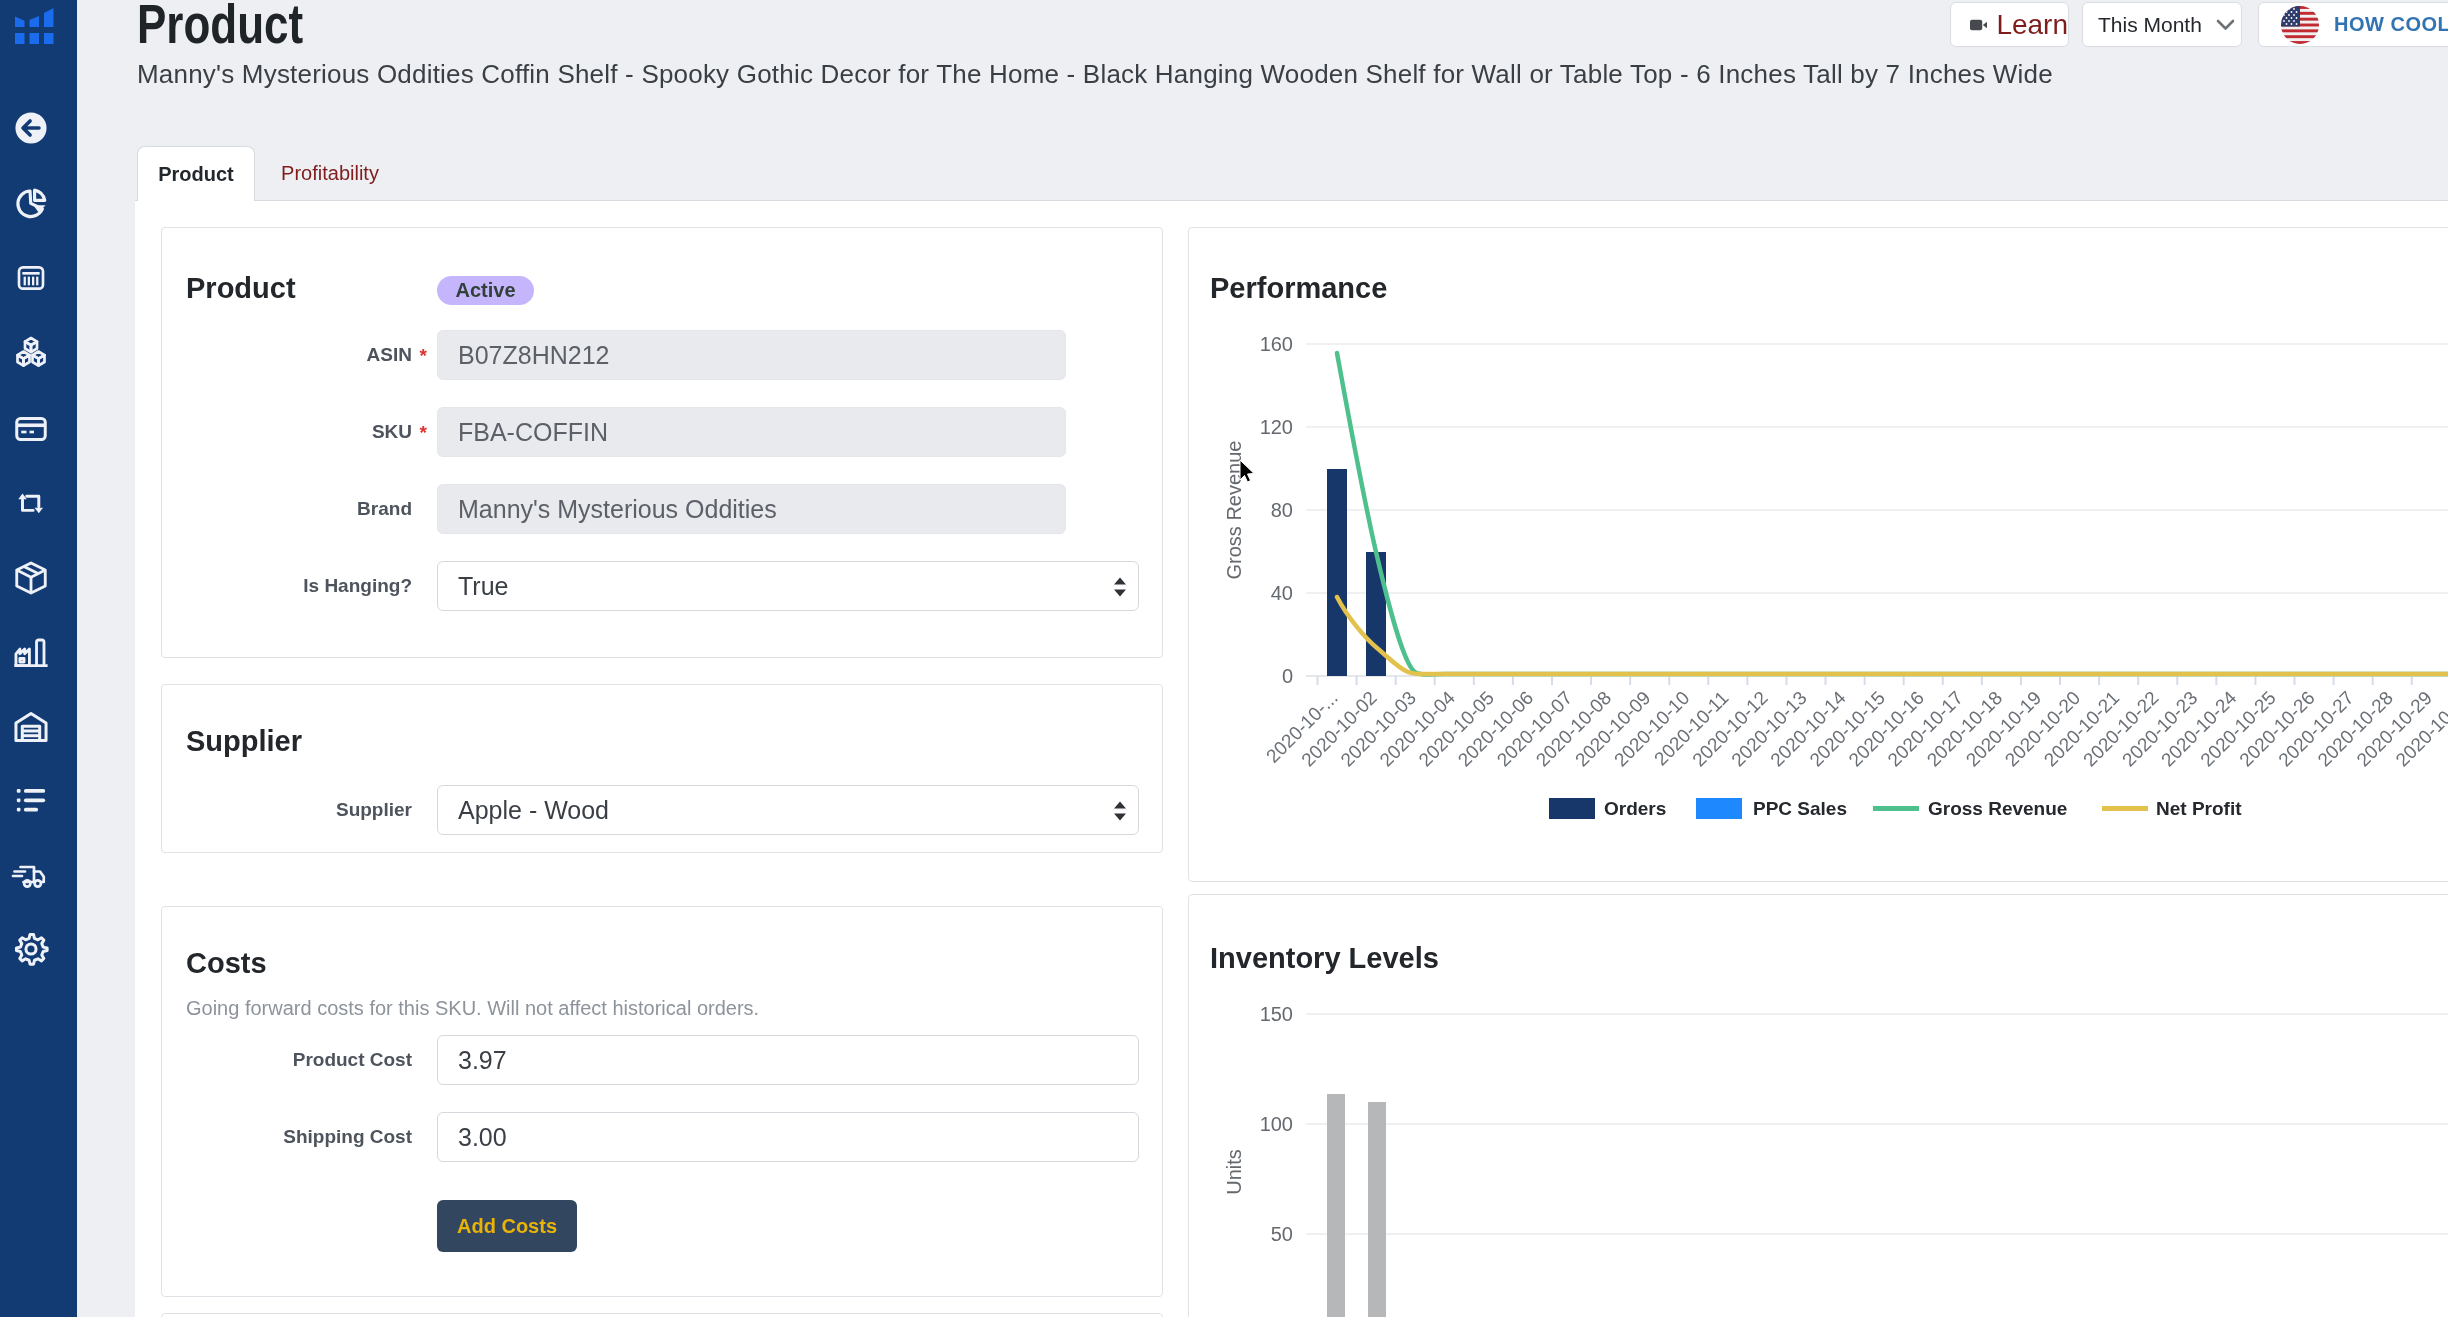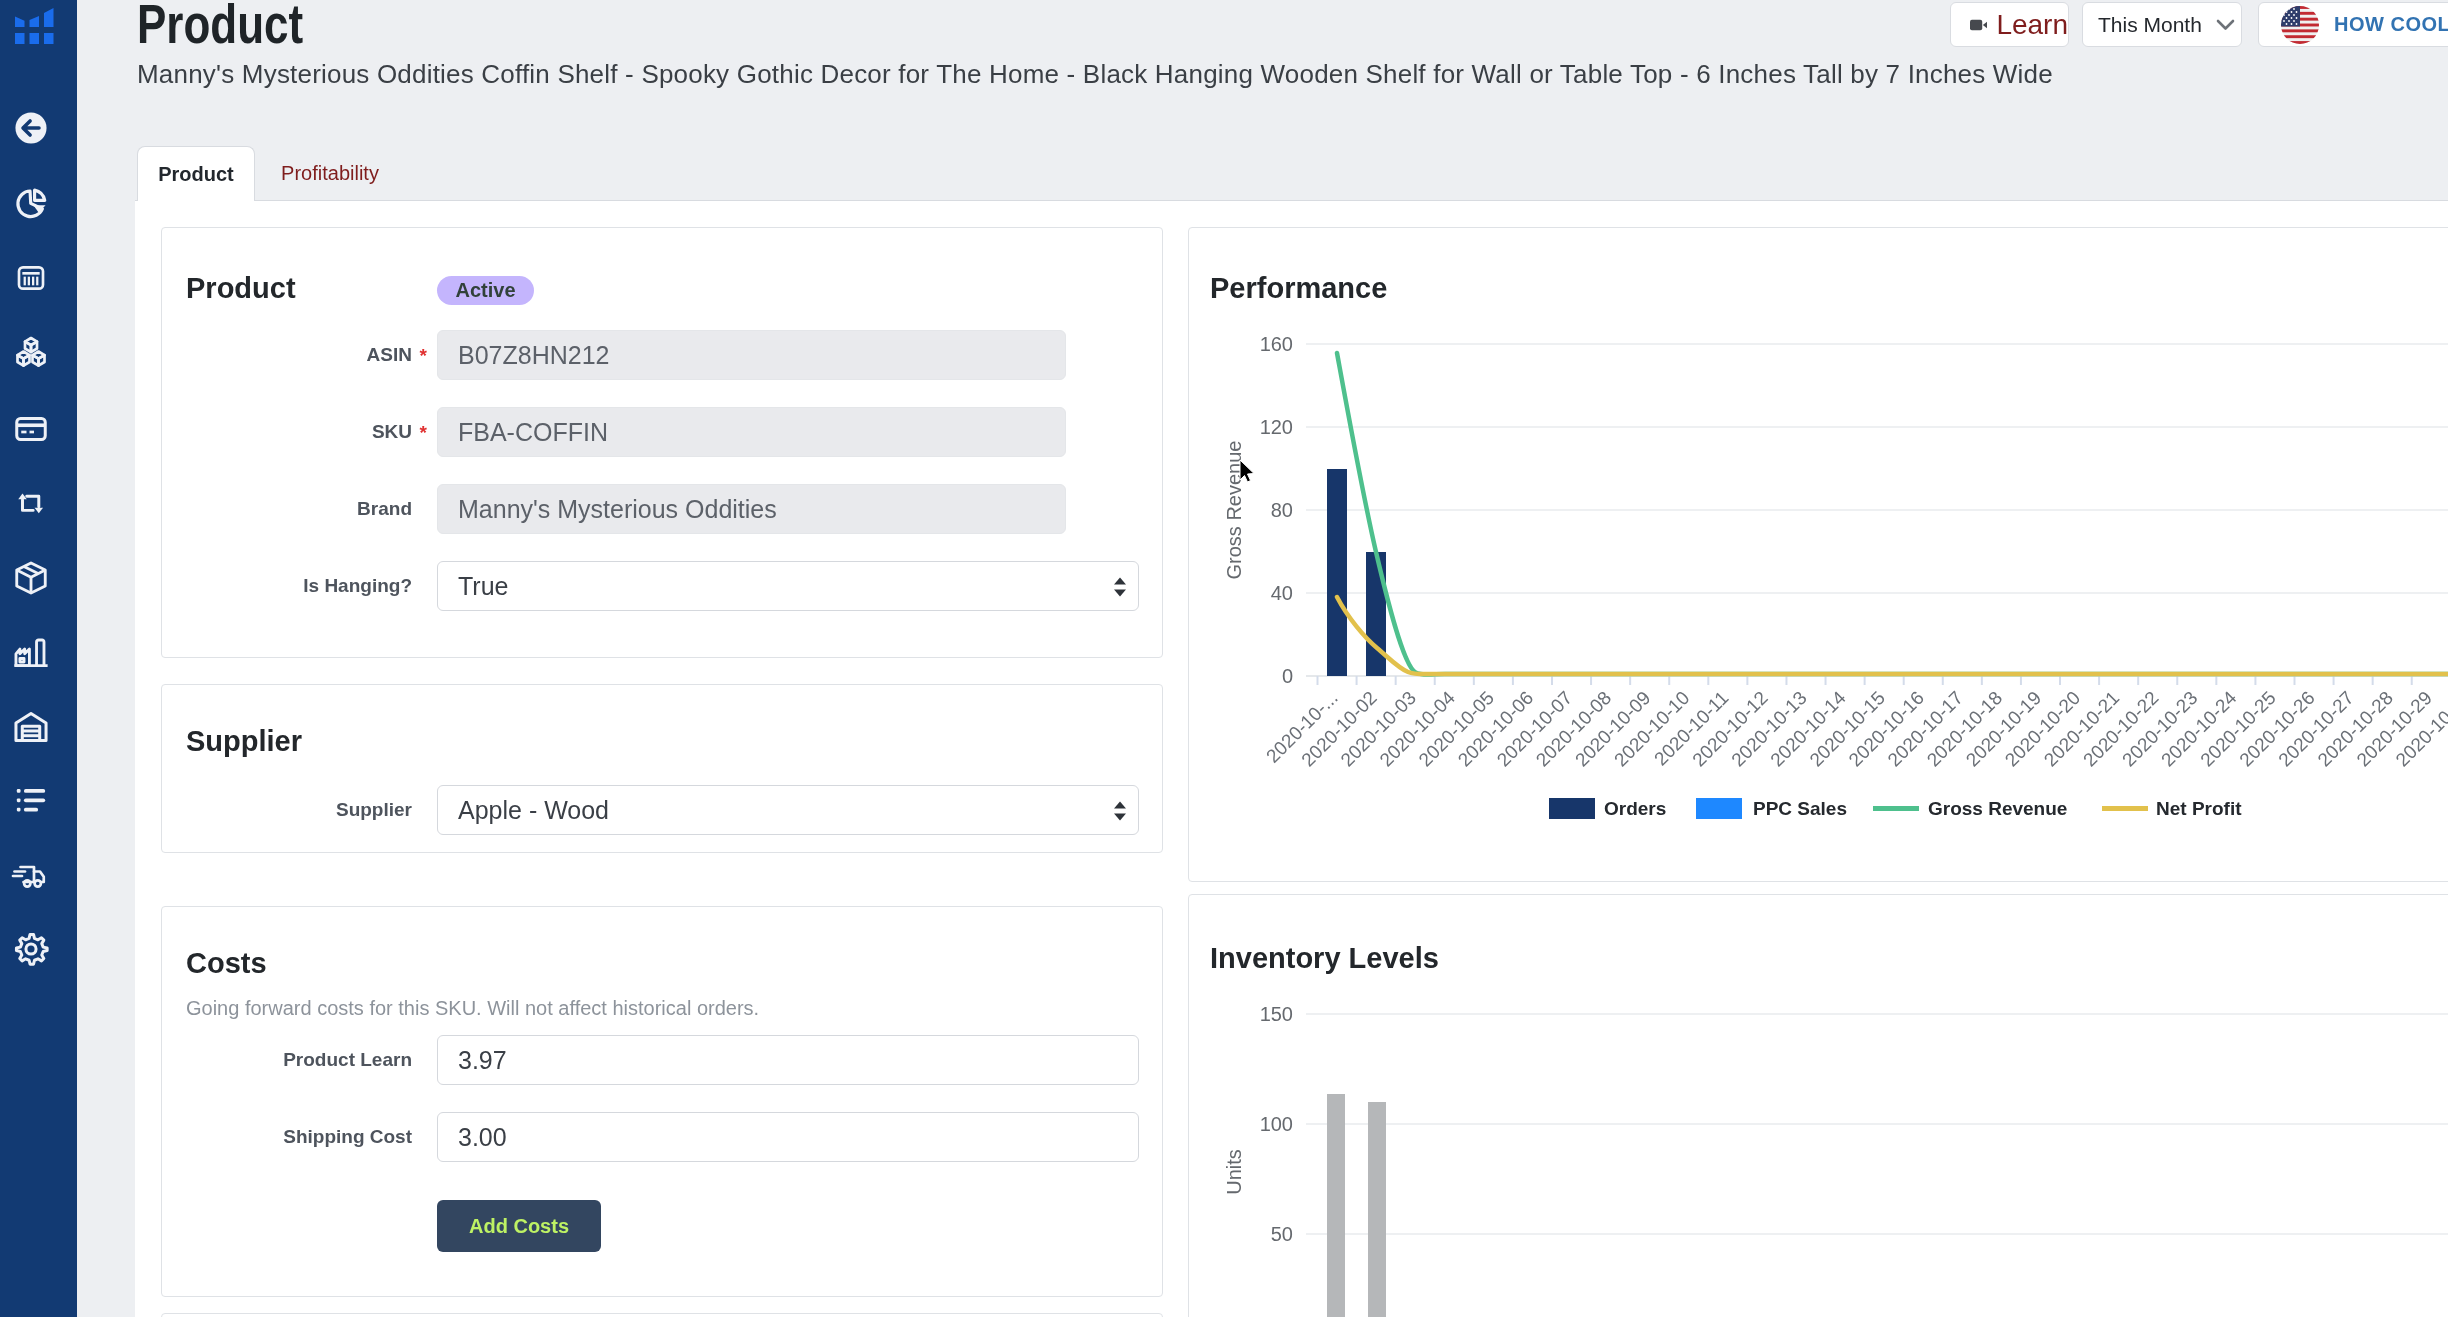--- a/index.html
+++ b/index.html
@@ -53,23 +53,23 @@
   display:flex; align-items:center; padding-left:20px; }
 .winput { position:absolute; left:275px; width:702px; height:50px; background:#fff;
   border:1px solid #d5d8dd; border-radius:6px; font-size:25px; color:#3a3f46;
   display:flex; align-items:center; padding-left:20px; }
 .updown { position:absolute; right:10px; top:13px; }
 
 #badge { position:absolute; left:275px; top:48px; width:97px; height:29px; background:#c4b5fd;
   border-radius:15px; display:flex; align-items:center; justify-content:center;
   font-size:20px; font-weight:bold; color:#31413a; }
 
-#addcosts { position:absolute; left:275px; top:293px; width:164px; height:52px; background:#334660;
+#addcosts { position:absolute; left:275px; top:293px; width:140px; height:52px; background:#334660;
   border-radius:6px; display:flex; align-items:center; justify-content:center;
-  font-size:20px; font-weight:bold; color:#bef264; }
+  font-size:20px; font-weight:bold; color:#eab308; }
 
 
 .chartsvg { position:absolute; left:0; top:0; }
 </style>
 </head>
 <body>
 
 <div id="sidebar">
 
   <svg class="navicon" style="top:8px; left:15px; transform:none;" width="39" height="37" viewBox="0 0 39 37">
@@ -264,21 +264,21 @@
     <svg class="updown" width="16" height="24" viewBox="0 0 16 24">
       <path d="M2 9.5 L8 2.5 L14 9.5 Z" fill="#2e3339"></path>
       <path d="M2 14.5 L8 21.5 L14 14.5 Z" fill="#2e3339"></path>
     </svg>
   </div>
 </div>
 
 <div id="card-costs" class="card">
   <div class="cardtitle" style="left:24px; top:40px;">Costs</div>
   <div style="position:absolute; left:24px; top:90px; font-size:20px; color:#8d939b;">Going forward costs for this SKU. Will not affect historical orders.</div>
-  <div class="flabel" style="top:142px;">Product Learn</div>
+  <div class="flabel" style="top:142px;">Product Cost</div>
   <div class="winput" style="top:128px;">3.97</div>
   <div class="flabel" style="top:219px;">Shipping Cost</div>
   <div class="winput" style="top:205px;">3.00</div>
   <div id="addcosts">Add Costs</div>
 </div>
 
 <div id="card-stub" class="card"></div>
 
 <div id="card-perf" class="card">
   <div class="cardtitle" style="left:21px; top:44px;">Performance</div>

